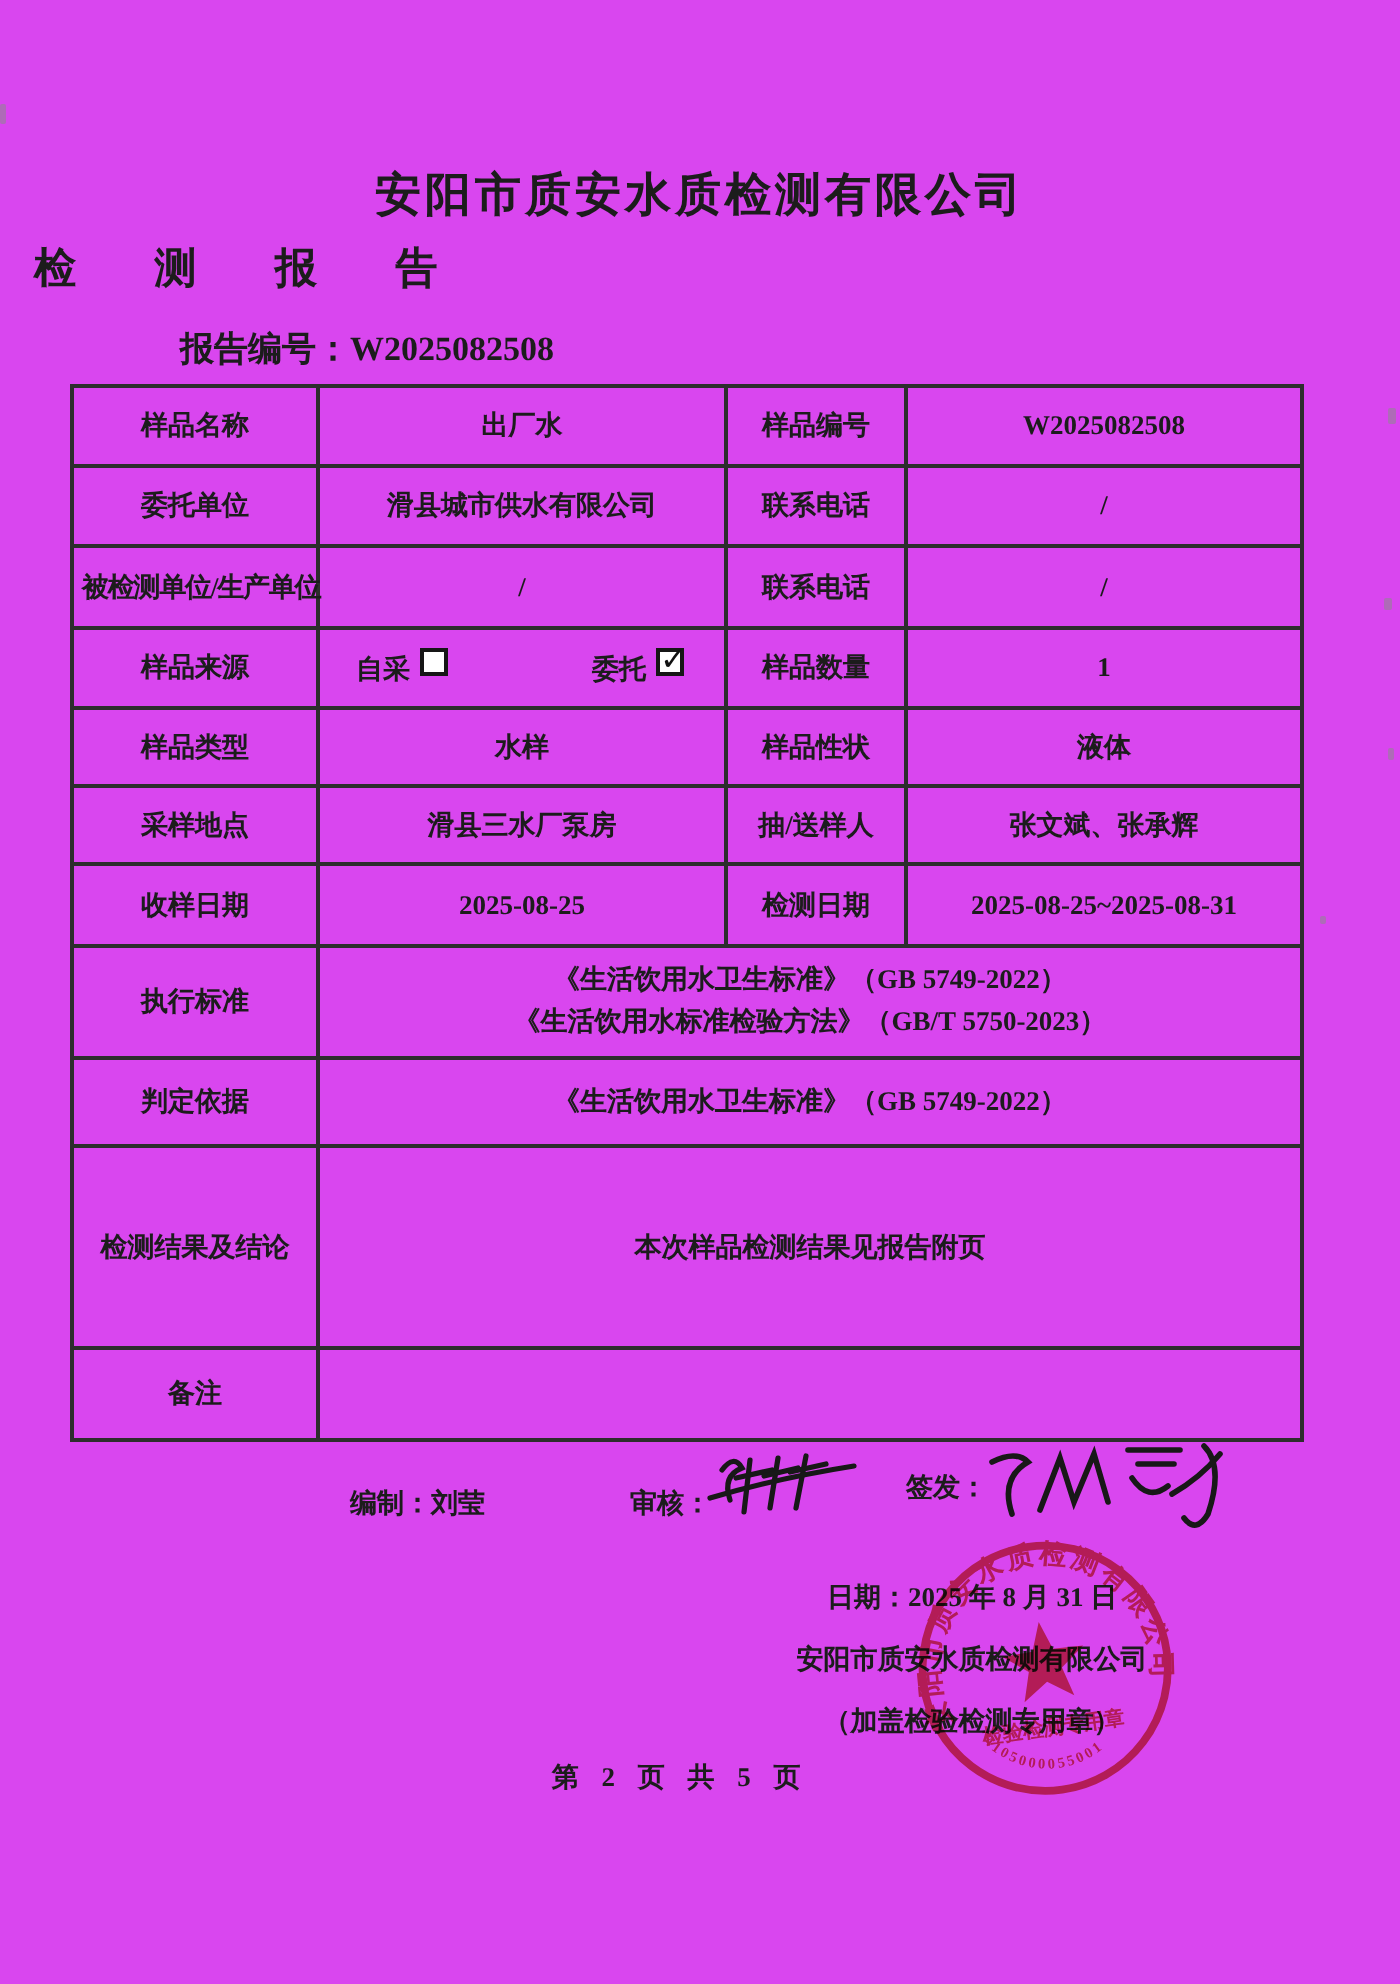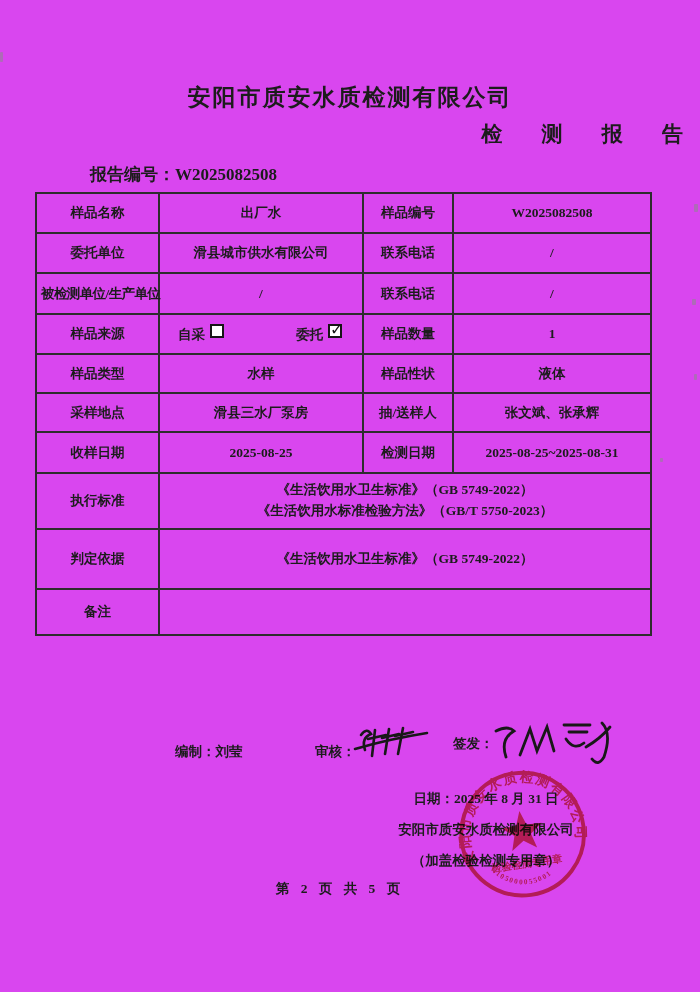--- a/index.html
+++ b/index.html
@@ -2,21 +2,21 @@
 <html><head>
 <meta charset="utf-8">
 <style>
   * { margin:0; padding:0; box-sizing:border-box; }
   html,body { width:700px; background:#ffffff; }
   body { font-family:"Liberation Serif","DejaVu Serif",serif; color:#1c1c1c; }
   .page { position:relative; width:700px; height:992px; background:#d946ef; overflow:hidden; }
 
   .company-title { position:absolute; top:82px; left:0; width:100%; text-align:center;
     font-size:23px; font-weight:bold; letter-spacing:2px; }
-  .report-title { position:absolute; top:120px; left:0; width:100%; text-align:right;
+  .report-title { position:absolute; top:120px; left:0; width:100%; text-align:left;
     font-size:21px; font-weight:bold; letter-spacing:17px; text-indent:17px; white-space:pre; }
   .report-no { position:absolute; top:163px; left:90px; font-size:17px; font-weight:bold; }
 
   table.info { position:absolute; top:192px; left:35px; width:615px; border-collapse:collapse;
     table-layout:fixed; }
   table.info td { border:2px solid #2d2d2d; text-align:center; vertical-align:middle;
     font-size:13.5px; font-weight:bold; padding:2px 4px; }
   td.lab { }
   td.lab-small { font-size:12px; letter-spacing:-0.6px; white-space:nowrap; padding:2px 1px; }
   .std-line { line-height:1.55; }
@@ -117,23 +117,27 @@
       <td class="lab">检测日期</td>
       <td>2025-08-25~2025-08-31</td>
     </tr>
     <tr style="height:56px">
       <td class="lab">执行标准</td>
       <td colspan="3">
         <div class="std-line">《生活饮用水卫生标准》（GB 5749-2022）</div>
         <div class="std-line">《生活饮用水标准检验方法》（GB/T 5750-2023）</div>
       </td>
     </tr>
-    <tr style="height:60px">
+    <tr style="height:44px">
       <td class="lab">判定依据</td>
       <td colspan="3">《生活饮用水卫生标准》（GB 5749-2022）</td>
+    </tr>
+    <tr style="height:101px">
+      <td class="lab">检测结果及结论</td>
+      <td colspan="3">本次样品检测结果见报告附页</td>
     </tr>
     <tr style="height:46px">
       <td class="lab">备注</td>
       <td colspan="3"></td>
     </tr>
   </tbody>
     </table>
 
   <div class="sign-row">
     <span class="sign-prepared">编制：刘莹</span>

